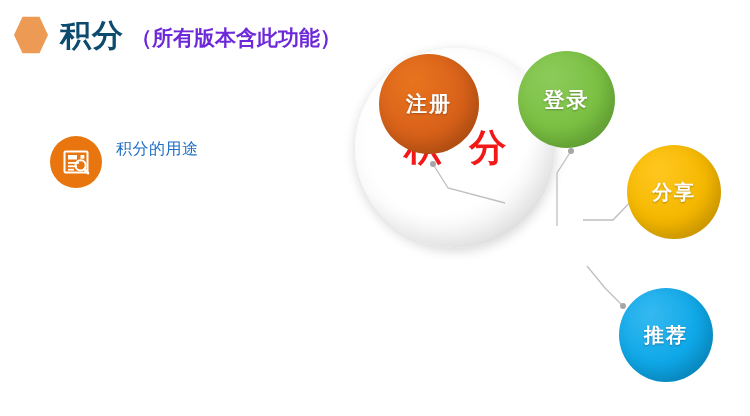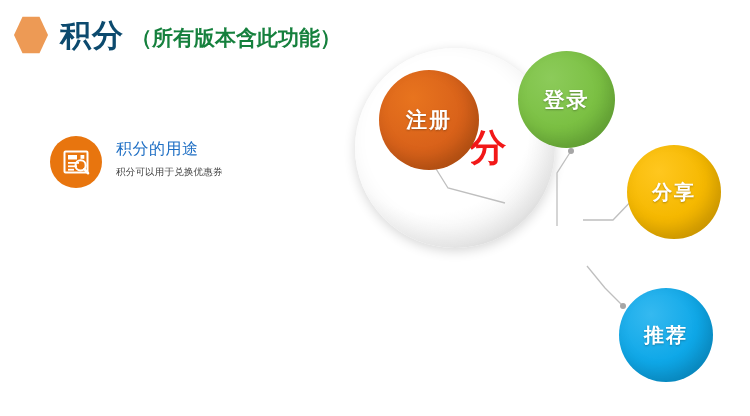--- a/index.html
+++ b/index.html
@@ -43,21 +43,21 @@
     font-weight: bold;
     color: #0c4a6e;
     letter-spacing: 1px;
     line-height: 1;
   }
 
   .title-sub {
     margin-left: 7px;
     font-size: 21px;
     font-weight: bold;
-    color: #15803d;
+    color: #6d28d9;
     line-height: 1;
     position: relative;
     top: 2px;
   }
 
   
   .features {
     position: absolute;
     left: 50px;
     top: 136px;
@@ -127,21 +127,21 @@
     display: flex;
     align-items: center;
     justify-content: center;
     color: #ffffff;
     font-weight: bold;
     letter-spacing: 2px;
     text-shadow: 0 1px 2px rgba(0,0,0,0.28);
   }
 
   .bubble-register {
-    left: 24px; top: 22px;
+    left: 24px; top: 6px;
     width: 100px; height: 100px;
     font-size: 21px;
     background: radial-gradient(circle at 34% 28%, #E8741E 0%, #D9621A 52%, #BD5210 100%);
     box-shadow: inset -6px -8px 16px rgba(0,0,0,0.14);
     justify-content: center;
   }
 
   .bubble-login {
     left: 163px; top: 3px;
     width: 97px; height: 97px;
@@ -209,21 +209,20 @@
           <rect x="19.5" y="8" width="3.8" height="3.8" fill="#ffffff"></rect>
           <rect x="7" y="15" width="11" height="1.8" fill="#ffffff"></rect>
           <rect x="7" y="18.4" width="9" height="1.8" fill="#ffffff"></rect>
           <rect x="7" y="21.8" width="6" height="1.8" fill="#ffffff"></rect>
           <circle cx="19.6" cy="18.4" r="5.1" fill="none" stroke="#ffffff" stroke-width="2.1"></circle>
           <line x1="23.3" y1="22.1" x2="27" y2="26.2" stroke="#ffffff" stroke-width="2.6" stroke-linecap="round"></line>
         </svg>
       </div>
       <div class="feature-text">
         <div class="feature-title">积分的用途</div>
-        <div class="feature-desc">积分可以用于兑换优惠券</div>
       </div>
     </div>
 
 
   </div>
 
   <div class="diagram">
 
     <svg class="connectors" viewBox="0 0 395 368">
       <g fill="none" stroke="#BFBFBF" stroke-width="1.3">

